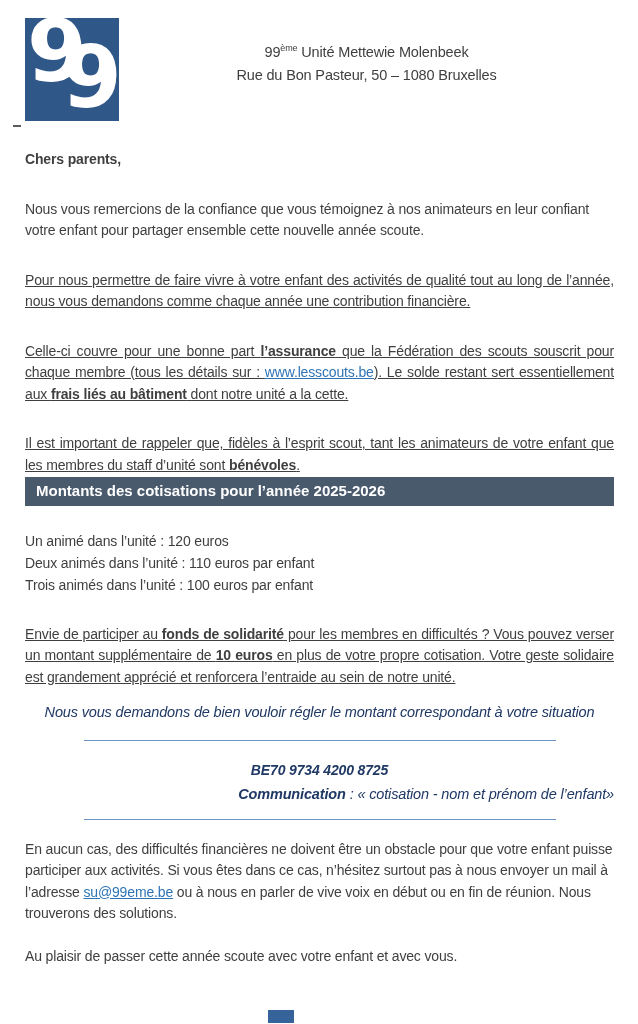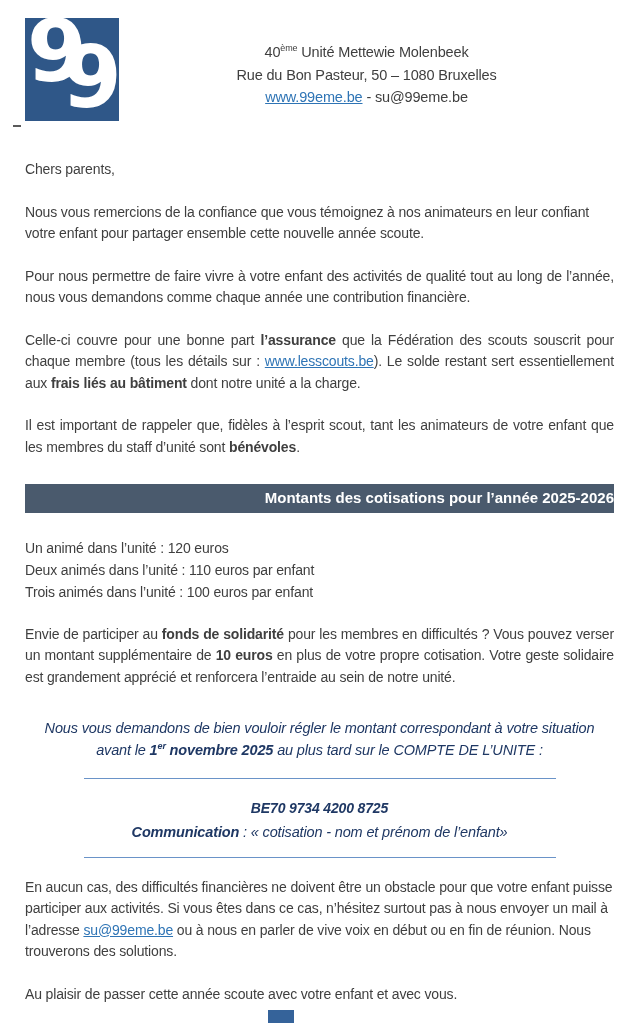--- a/index.html
+++ b/index.html
@@ -31,83 +31,81 @@
   }
   .logo .n{position:absolute;color:#fff;font-size:86px;line-height:1;}
   .logo .n1{left:2px;top:-10px;}
   .logo .n2{left:37px;top:16px;}
   .stray-dash{position:absolute;left:13px;top:125px;width:8px;height:2px;background:#5a5a5a;}
   .head-text{flex:1;text-align:center;padding-top:23px;font-size:14.5px;line-height:22.5px;}
   sup{font-size:0.62em;line-height:0;}
   .lnk{color:var(--link);text-decoration:underline;cursor:pointer;}
   .b{font-weight:bold;}
   
-  .salutation{margin-top:38px;}
-  .para{margin-top:21px;}
-  .just{text-align:justify;}
+  .salutation{margin-top:28px;font-weight:bold;}
+  .para{margin-top:28px;}
+  .just{text-align:justify;text-decoration:underline;}
   
   .banner{
-    margin-top:26px;background:var(--banner_bg);color:#fff;
-    text-align:right;font-weight:bold;font-size:15px;
+    margin-top:1px;background:var(--banner_bg);color:#fff;
+    text-align:left;font-weight:bold;font-size:15px;
     padding:3px 0 4px 11px;letter-spacing:0;
   }
   .pricing{margin-top:24px;}
   .pricing .price-line{line-height:22px;}
   
-  .payment{margin-top:29px;color:var(--navy);font-style:italic;text-align:center;font-size:14.5px;}
+  .payment{margin-top:13px;color:var(--navy);font-style:italic;text-align:center;font-size:14.5px;}
   .payment .notice-line{line-height:22px;}
   .rule{border:none;border-top:1.5px solid var(--rule);width:472px;margin:17px auto 0 auto;}
   .rule.r2{margin-top:14px;}
   .account{margin-top:19px;font-weight:bold;font-size:14px;}
-  .communication{margin-top:1px;line-height:22px;}
+  .communication{margin-top:1px;line-height:22px;text-align:right;}
   
   .closing{margin-top:19px;}
   .farewell{margin-top:21px;}
   .footer-mark{position:absolute;left:268px;top:1010px;width:26px;height:13px;background:#35639A;}
 </style>
 </head>
 <body>
 
 <div class="page">
 
   <header>
     <div class="logo">
       <span class="n n1">9</span>
       <span class="n n2">9</span>
     </div>
     <div class="head-text">
-      <div><span>40</span><sup>ème</sup><span> Unité Mettewie Molenbeek</span></div>
+      <div><span>99</span><sup>ème</sup><span> Unité Mettewie Molenbeek</span></div>
       <div>Rue du Bon Pasteur, 50 – 1080 Bruxelles</div>
-      <div><a class="lnk" href="#">www.99eme.be</a><span> - </span><span>su@99eme.be</span></div>
     </div>
   </header>
   <div class="stray-dash"></div>
 
   <div class="salutation">Chers parents,</div>
 
   <p class="para"><span>Nous vous remercions de la confiance que vous témoignez à nos animateurs en leur confiant votre enfant pour partager ensemble cette nouvelle année scoute.</span></p>
   <p class="para just"><span>Pour nous permettre de faire vivre à votre enfant des activités de qualité tout au long de l’année, nous vous demandons comme chaque année une contribution financière.</span></p>
-  <p class="para just"><span>Celle-ci couvre pour une bonne part </span><span class="b">l’assurance</span><span> que la Fédération des scouts souscrit pour chaque membre (tous les détails sur : </span><a href="#" class="lnk">www.lesscouts.be</a><span>). Le solde restant sert essentiellement aux </span><span class="b">frais liés au bâtiment</span><span> dont notre unité a la charge.</span></p>
+  <p class="para just"><span>Celle-ci couvre pour une bonne part </span><span class="b">l’assurance</span><span> que la Fédération des scouts souscrit pour chaque membre (tous les détails sur : </span><a href="#" class="lnk">www.lesscouts.be</a><span>). Le solde restant sert essentiellement aux </span><span class="b">frais liés au bâtiment</span><span> dont notre unité a la cette.</span></p>
   <p class="para just"><span>Il est important de rappeler que, fidèles à l’esprit scout, tant les animateurs de votre enfant que les membres du staff d’unité sont </span><span class="b">bénévoles</span><span>.</span></p>
 
   <div class="banner">
     <span>Montants des cotisations pour l’année 2025-2026</span>
   </div>
 
   <div class="pricing">
     <div class="price-line">Un animé dans l’unité : 120 euros</div>
     <div class="price-line">Deux animés dans l’unité : 110 euros par enfant</div>
     <div class="price-line">Trois animés dans l’unité : 100 euros par enfant</div>
   </div>
 
   <p class="para just"><span>Envie de participer au </span><span class="b">fonds de solidarité</span><span> pour les membres en difficultés ? Vous pouvez verser un montant supplémentaire de </span><span class="b">10 euros</span><span> en plus de votre propre cotisation. Votre geste solidaire est grandement apprécié et renforcera l’entraide au sein de notre unité.</span></p>
 
   <div class="payment">
     <div class="notice-line">Nous vous demandons de bien vouloir régler le montant correspondant à votre situation</div>
-    <div class="notice-line"><span>avant le </span><span class="b">1</span><sup class="b">er</sup><span class="b"> novembre 2025</span><span> au plus tard sur le COMPTE DE L’UNITE :</span></div>
     <hr class="rule r1">
     <div class="account">BE70 9734 4200 8725</div>
     <div class="communication"><span class="b">Communication</span><span> : « cotisation - nom et prénom de l’enfant»</span></div>
     <hr class="rule r2">
   </div>
 
   <p class="closing"><span>En aucun cas, des difficultés financières ne doivent être un obstacle pour que votre enfant puisse participer aux activités. Si vous êtes dans ce cas, n’hésitez surtout pas à nous envoyer un mail à l’adresse </span><a href="#" class="lnk">su@99eme.be</a><span> ou à nous en parler de vive voix en début ou en fin de réunion. Nous trouverons des solutions.</span></p>
   <p class="farewell">Au plaisir de passer cette année scoute avec votre enfant et avec vous.</p>
 
   <div class="footer-mark"></div>

